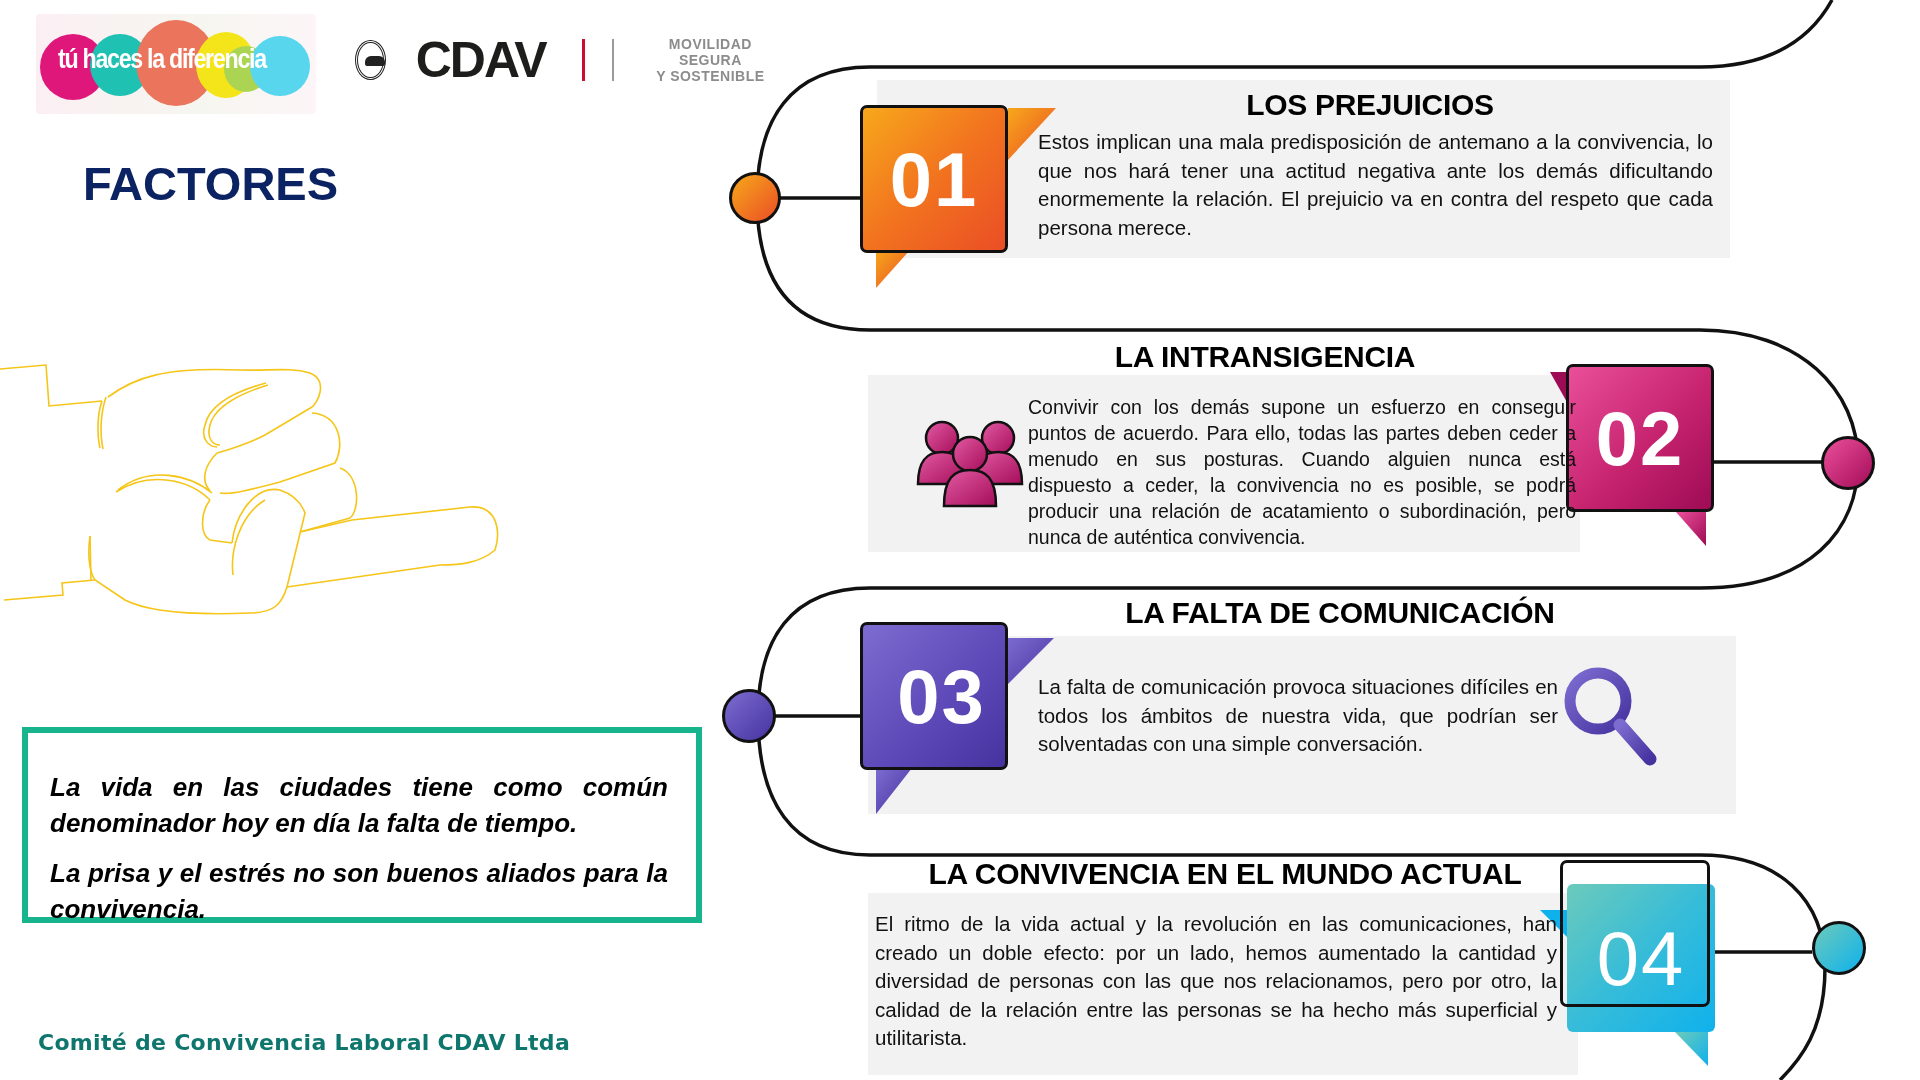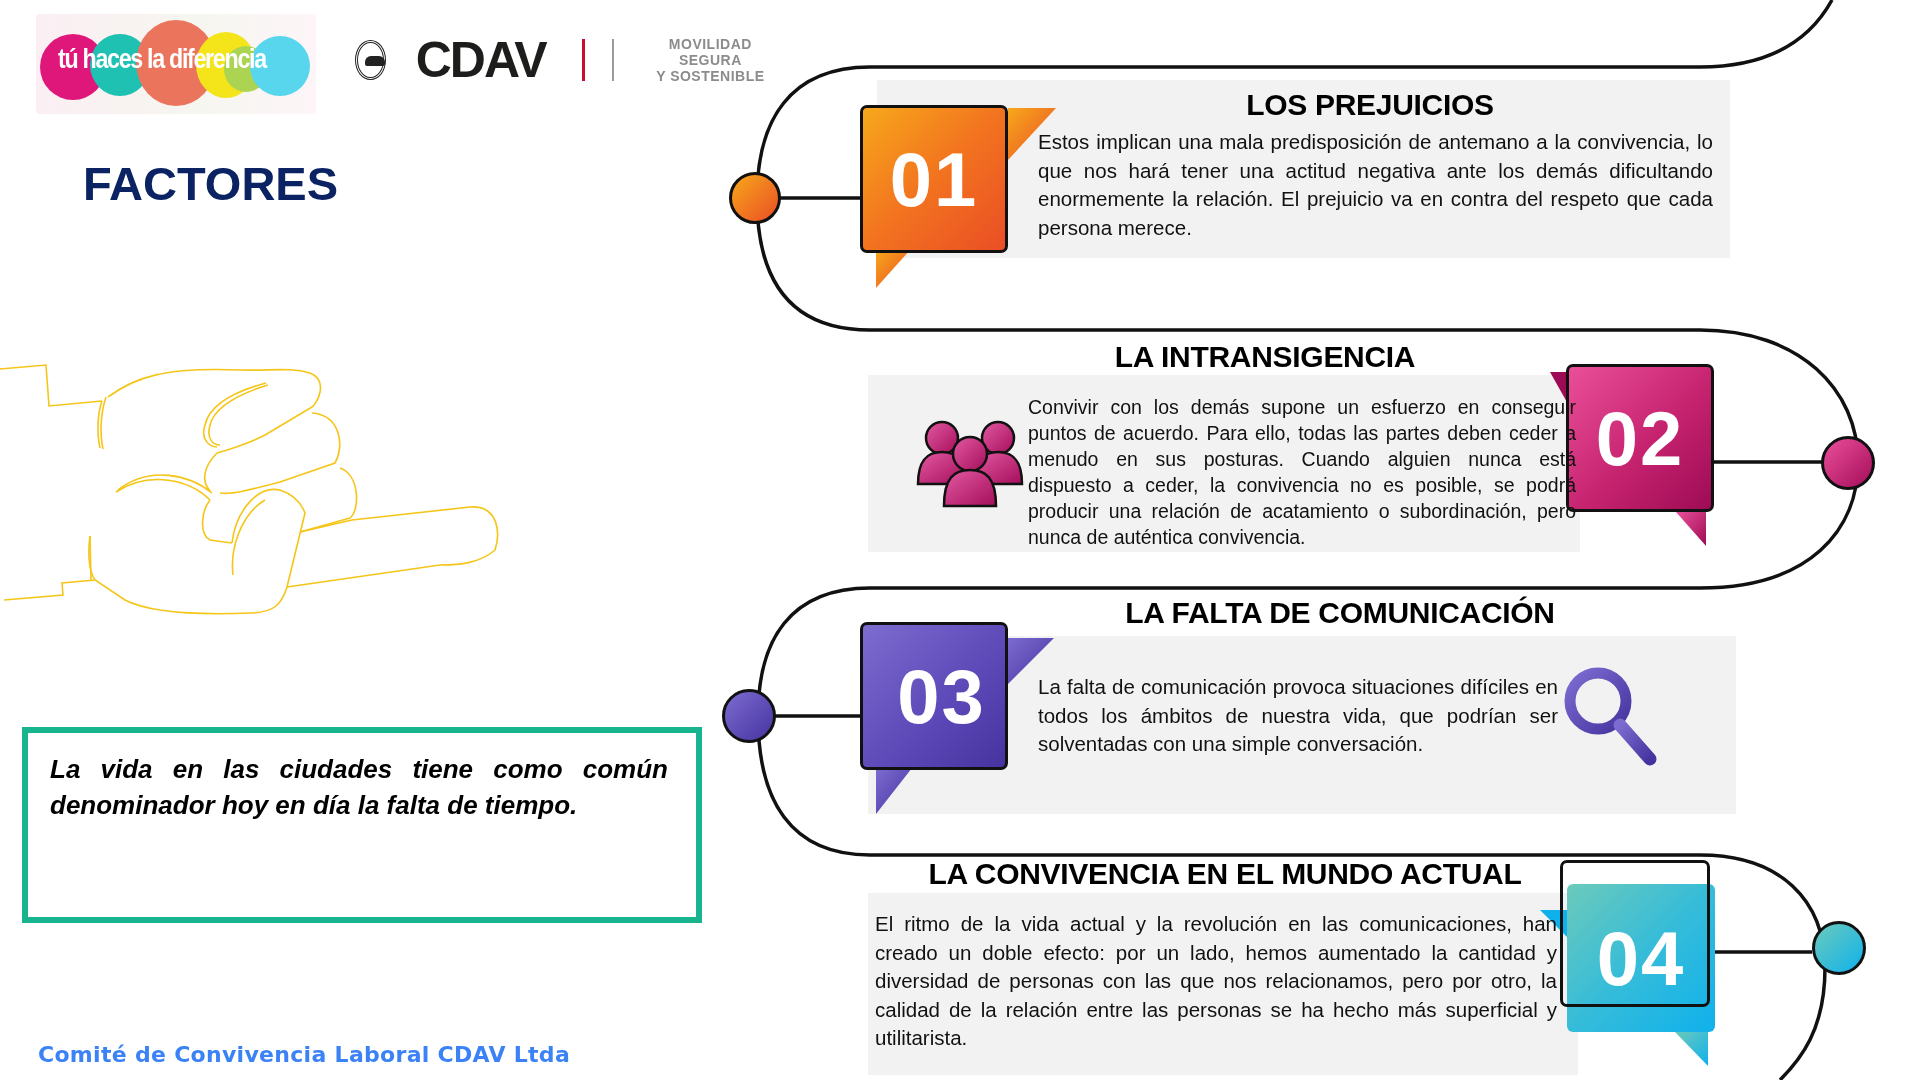--- a/index.html
+++ b/index.html
@@ -17,40 +17,40 @@
   .cdav-emblem::after { content:""; position:absolute; left:7px; top:13px; width:20px; height:10px; background:#222; border-radius:6px 6px 2px 2px; }
   .cdav-word { font-size:50px; font-weight:bold; color:#1d1d1b; letter-spacing:-2px; margin-left:6px; line-height:50px; }
   .cdav-bar { width:5px; height:42px; background:#c8102e; margin-left:12px; }
   .cdav-bar2 { width:2px; height:42px; background:#9a9a9a; margin-left:3px; }
   .cdav-tag { margin-left:18px; font-size:14px; font-weight:bold; color:#8c8c8c; line-height:16px; text-align:center; letter-spacing:0.5px; }
 
   .page-title { left:83px; top:142px; width:600px; font-size:47px; font-weight:bold; color:#0b2263; line-height:58px;margin-top:13px; }
 
   .hand { left:0px; top:355px; width:620px; height:270px; }
 
-  .quote-box { left:22px; top:727px; width:680px; height:196px; border:6px solid #17b48e; box-sizing:border-box; padding:18px 28px 0 22px; }
+  .quote-box { left:22px; top:727px; width:680px; height:196px; border:6px solid #17b48e; box-sizing:border-box; padding:36px 28px 0 22px; }
   .quote-p { margin:0 0 14px 0; font-size:26px; font-weight:bold; font-style:italic; color:#000; line-height:36px; text-align:justify; }
 
-  .footer { left:38px; top:1030px; font-family:"DejaVu Sans", sans-serif; font-weight:bold; font-size:22px; color:#3b82f6; letter-spacing:0.3px;margin-top:12px; }
+  .footer { left:38px; top:1030px; font-family:"DejaVu Sans", sans-serif; font-weight:bold; font-size:22px; color:#0f766e; letter-spacing:0.3px; }
 
   
   .path-svg { left:0; top:0; width:1920px; height:1080px; pointer-events:none; }
 
   .panel { background:#f2f2f2; }
   .card-title { font-size:30px; font-weight:bold; color:#000; white-space:nowrap; text-align:center; letter-spacing:-0.3px; }
   .card-body { font-size:20.5px; line-height:28.5px; color:#111; text-align:justify; }
   .card-body.b2 { font-size:19.5px; line-height:26px; }
 
   .num-sq { width:148px; height:148px; border-radius:7px; box-sizing:border-box; border:3px solid #111; display:flex; align-items:center; justify-content:center; color:#fff; font-weight:bold; font-size:76px; letter-spacing:2px; }
   .sq1 { background:linear-gradient(135deg,#f7a81b 0%,#f2731f 50%,#ea4e25 100%); }
   .sq2 { background:linear-gradient(135deg,#ea4f9a 0%,#c6236f 55%,#9e0b55 100%); }
   .sq3 { background:linear-gradient(135deg,#7d6cd0 0%,#5e4ab8 55%,#4633a0 100%); }
   .sq4 { background:linear-gradient(135deg,#6ccabb 0%,#36bcd9 50%,#0fb1ec 100%); border:none; border-radius:6px; }
   .sq4-outline { width:150px; height:147px; border:3px solid #111; border-radius:7px; box-sizing:border-box; }
-  .sq4-num { color:#fff; font-weight:bold; font-size:76px; letter-spacing:2px; }
+  .sq4-num { color:#fff; font-weight:normal; font-size:76px; letter-spacing:2px; }
 
   .dot { border-radius:50%; border:3px solid #111; box-sizing:border-box; }
   .dot1 { background:linear-gradient(135deg,#f7a81b,#ea4e25); }
   .dot2 { background:linear-gradient(135deg,#ea4f9a,#a50d5a); }
   .dot3 { background:linear-gradient(135deg,#7d6cd0,#4633a0); }
   .dot4 { background:linear-gradient(135deg,#6ccabb,#0fb1ec); }
 </style>
 </head>
 <body>
 
@@ -96,20 +96,21 @@
   <path d="M232,188 C235,160 255,130 280,135 C295,140 302,150 305,158 L287,232"></path>
   <path d="M233,220 C230,195 240,160 265,145"></path>
   <path d="M300,177 L352,165 L470,152 C500,150 500,180 495,195 C480,208 460,210 440,210 L287,232"></path>
   <path d="M90,181 C88,195 88,215 95,225 L125,245 C150,258 200,260 250,258 C275,258 282,248 287,232"></path>
   <path d="M90,181 L91,225"></path>
   <path d="M95,225 L62,228 L63,240 L4,245"></path>
 </svg>
 
 <div class="abs quote-box">
   <p class="quote-p">La vida en las ciudades tiene como común denominador hoy en día la falta de tiempo.</p>
+  <p class="quote-p">La prisa y el estrés no son buenos aliados para la convivencia.</p>
 </div>
 
 <div class="abs footer">Comité de Convivencia Laboral CDAV Ltda</div>
 
 <div class="abs panel" style="left:877px;top:80px;width:853px;height:178px;"></div>
 <div class="abs panel" style="left:868px;top:375px;width:712px;height:177px;"></div>
 <div class="abs panel" style="left:868px;top:636px;width:868px;height:178px;"></div>
 <div class="abs panel" style="left:868px;top:893px;width:710px;height:182px;"></div>
 
 <svg class="abs path-svg" viewBox="0 0 1920 1080" fill="none" stroke="#111" stroke-width="3.5">

